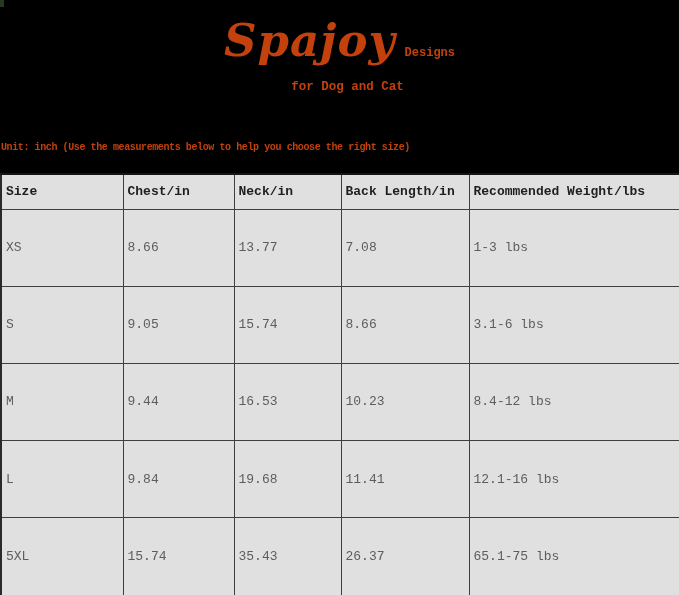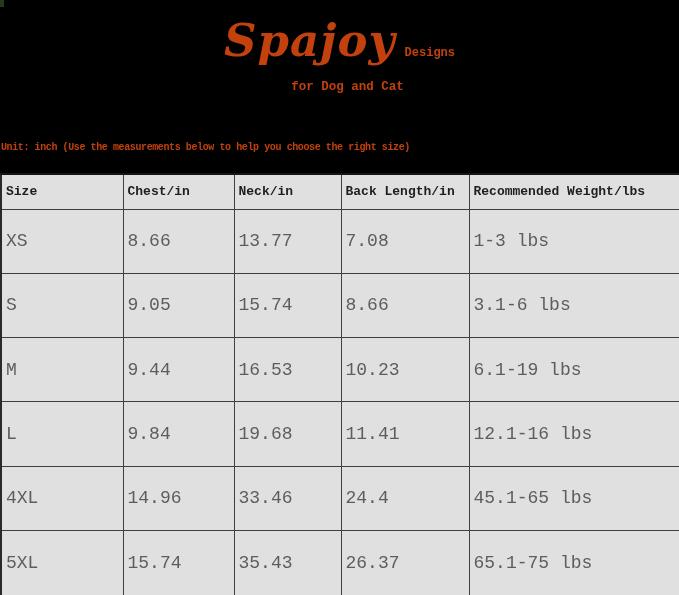--- a/index.html
+++ b/index.html
@@ -112,21 +112,21 @@
   table.size-table tbody tr {
     height: 43px;
   }
   table.size-table th {
     font-size: 13px;
     font-weight: bold;
     color: #1e1e1e;
     border-top: 2px solid #161616;
   }
   table.size-table td {
-    font-size: 18px;
+    font-size: 13px;
     font-weight: normal;
     color: #5d5d5d;
   }
   table.size-table th:first-child,
   table.size-table td:first-child {
     border-left: 2px solid #2a2a2a;
   }
   table.size-table th:last-child,
   table.size-table td:last-child {
     border-right: 2px solid #2a2a2a;
@@ -181,37 +181,30 @@
           <td>9.05</td>
           <td>15.74</td>
           <td>8.66</td>
           <td>3.1-6 lbs</td>
         </tr>
         <tr>
           <td>M</td>
           <td>9.44</td>
           <td>16.53</td>
           <td>10.23</td>
-          <td>6.1-19 lbs</td>
+          <td>8.4-12 lbs</td>
         </tr>
         <tr>
           <td>L</td>
           <td>9.84</td>
           <td>19.68</td>
           <td>11.41</td>
           <td>12.1-16 lbs</td>
         </tr>
         <tr>
-          <td>4XL</td>
-          <td>14.96</td>
-          <td>33.46</td>
-          <td>24.4</td>
-          <td>45.1-65 lbs</td>
-        </tr>
-        <tr>
           <td>5XL</td>
           <td>15.74</td>
           <td>35.43</td>
           <td>26.37</td>
           <td>65.1-75 lbs</td>
         </tr>
       </tbody>
   </table>
 </div>
 

